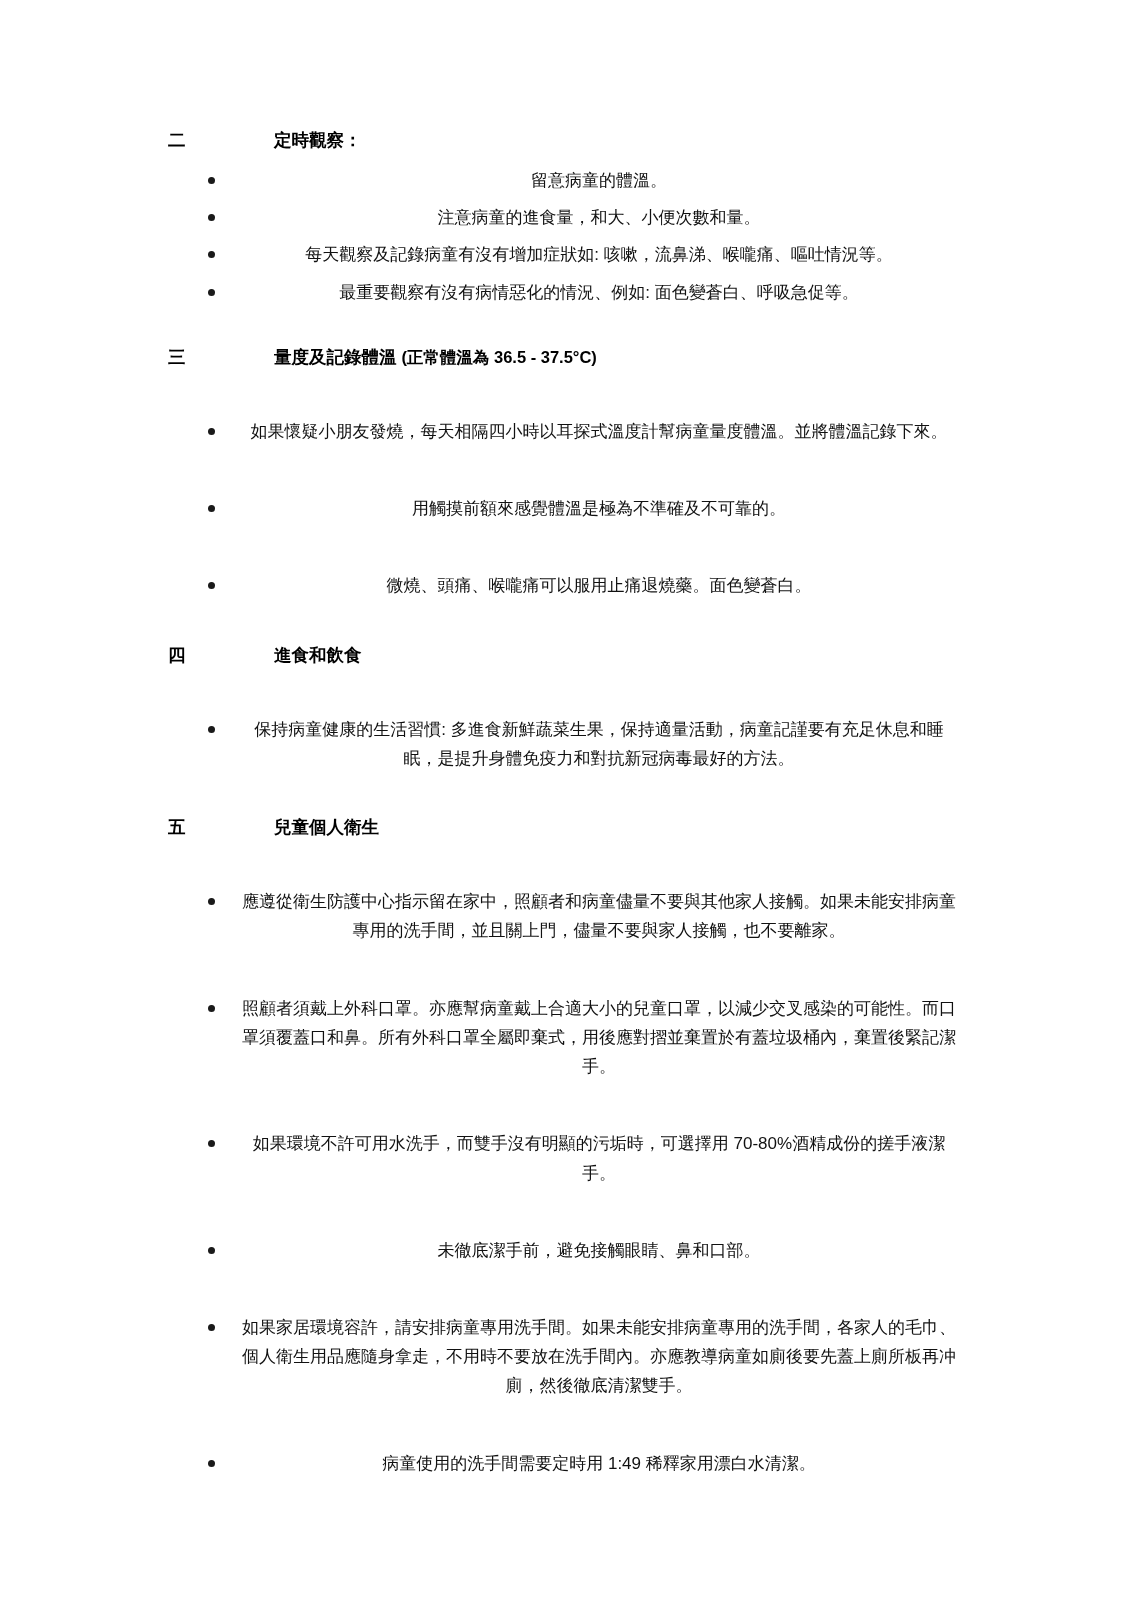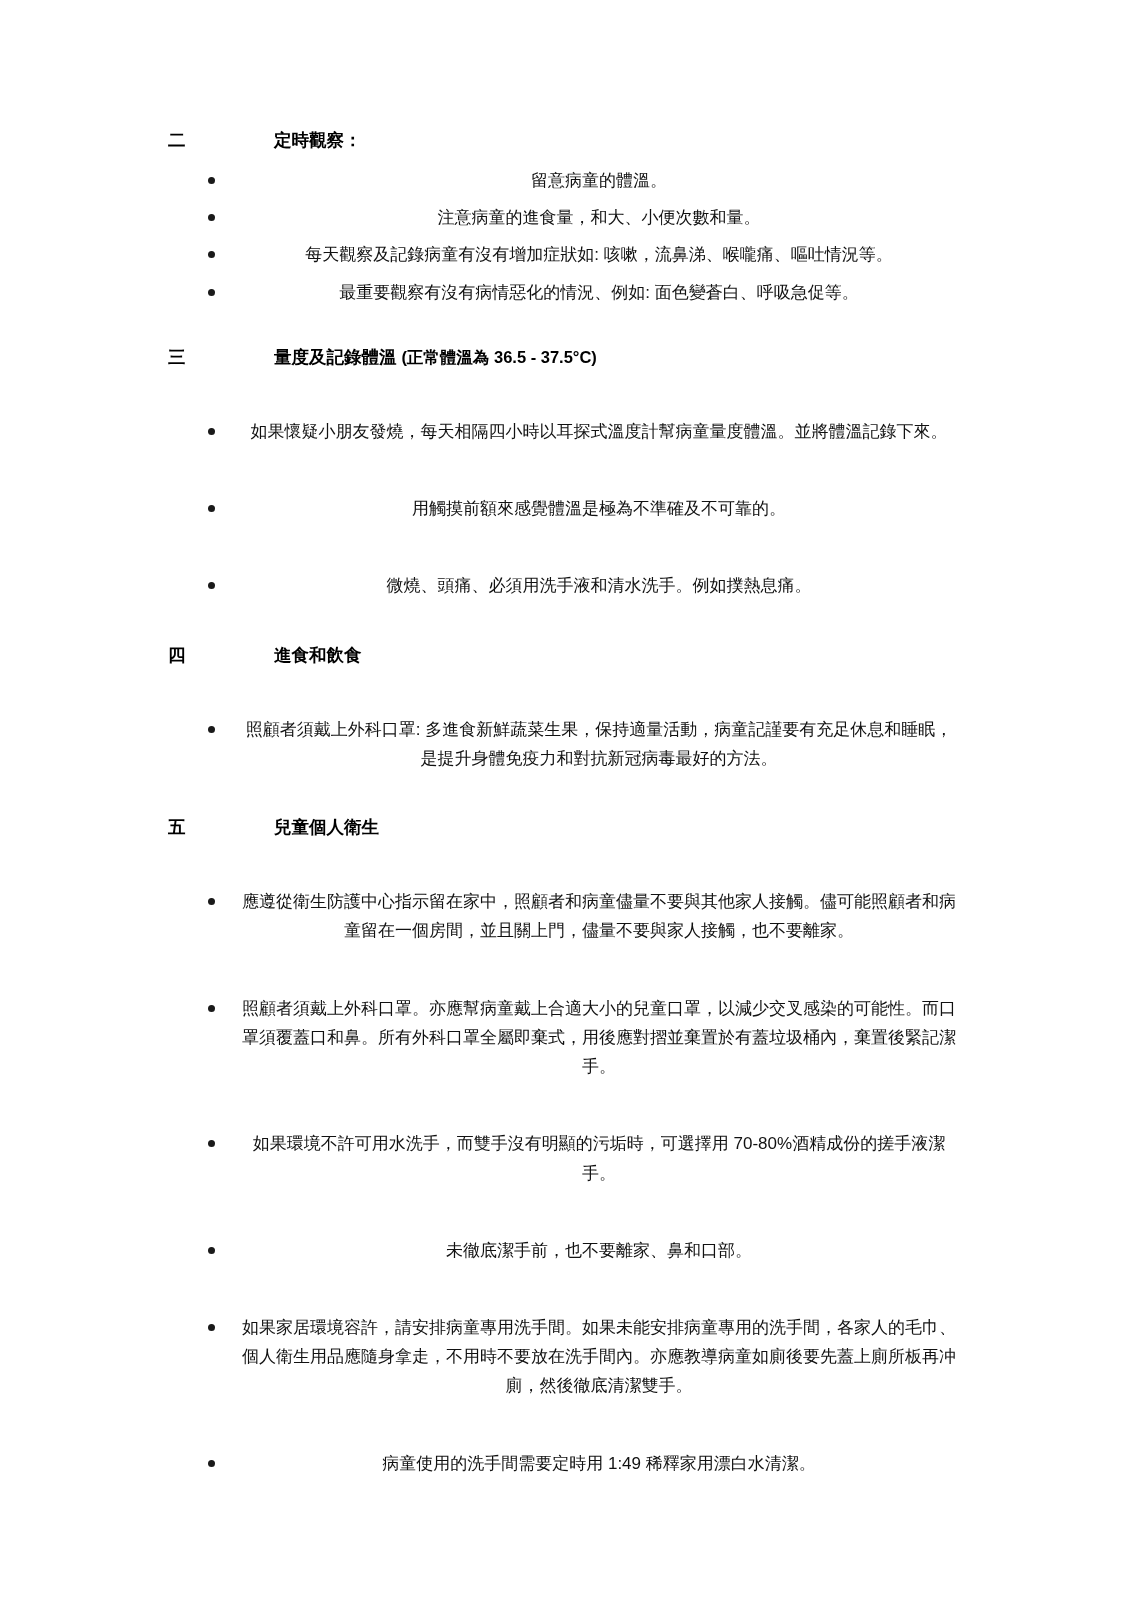--- a/index.html
+++ b/index.html
@@ -110,47 +110,47 @@
       <div class="sec-head">
         <div class="sec-num">三</div>
         <div class="sec-title">
           <span>量度及記錄體溫</span>
           <span class="sub">(正常體溫為 36.5 - 37.5°C)</span>
         </div>
       </div>
       <ul class="bullets indent-more">
         <li>如果懷疑小朋友發燒，每天相隔四小時以耳探式溫度計幫病童量度體溫。並將體溫記錄下來。</li>
         <li>用觸摸前額來感覺體溫是極為不準確及不可靠的。</li>
-        <li>微燒、頭痛、必須用洗手液和清水洗手。例如撲熱息痛。</li>
+        <li>微燒、頭痛、喉嚨痛可以服用止痛退燒藥。面色變蒼白。</li>
       </ul>
     </div>
 
     <div class="gap-lg"></div>
 
     <div class="section">
       <div class="sec-head">
         <div class="sec-num">四</div>
         <div class="sec-title">進食和飲食</div>
       </div>
       <ul class="bullets indent-more">
-        <li>照顧者須戴上外科口罩: 多進食新鮮蔬菜生果，保持適量活動，病童記謹要有充足休息和睡眠，是提升身體免疫力和對抗新冠病毒最好的方法。</li>
+        <li>保持病童健康的生活習慣: 多進食新鮮蔬菜生果，保持適量活動，病童記謹要有充足休息和睡眠，是提升身體免疫力和對抗新冠病毒最好的方法。</li>
       </ul>
     </div>
 
     <div class="gap-lg"></div>
 
     <div class="section">
       <div class="sec-head">
         <div class="sec-num">五</div>
         <div class="sec-title">兒童個人衛生</div>
       </div>
       <ul class="bullets indent-more">
-        <li>應遵從衛生防護中心指示留在家中，照顧者和病童儘量不要與其他家人接觸。儘可能照顧者和病童留在一個房間，並且關上門，儘量不要與家人接觸，也不要離家。</li>
+        <li>應遵從衛生防護中心指示留在家中，照顧者和病童儘量不要與其他家人接觸。如果未能安排病童專用的洗手間，並且關上門，儘量不要與家人接觸，也不要離家。</li>
         <li>照顧者須戴上外科口罩。亦應幫病童戴上合適大小的兒童口罩，以減少交叉感染的可能性。而口罩須覆蓋口和鼻。所有外科口罩全屬即棄式，用後應對摺並棄置於有蓋垃圾桶內，棄置後緊記潔手。</li>
         <li>如果環境不許可用水洗手，而雙手沒有明顯的污垢時，可選擇用 70-80%酒精成份的搓手液潔手。</li>
-        <li>未徹底潔手前，也不要離家、鼻和口部。</li>
+        <li>未徹底潔手前，避免接觸眼睛、鼻和口部。</li>
         <li>如果家居環境容許，請安排病童專用洗手間。如果未能安排病童專用的洗手間，各家人的毛巾、個人衛生用品應隨身拿走，不用時不要放在洗手間內。亦應教導病童如廁後要先蓋上廁所板再冲廁，然後徹底清潔雙手。</li>
         <li>病童使用的洗手間需要定時用 1:49 稀釋家用漂白水清潔。</li>
       </ul>
     </div>
 
   </div>
 </div>
 
 </body></html>

